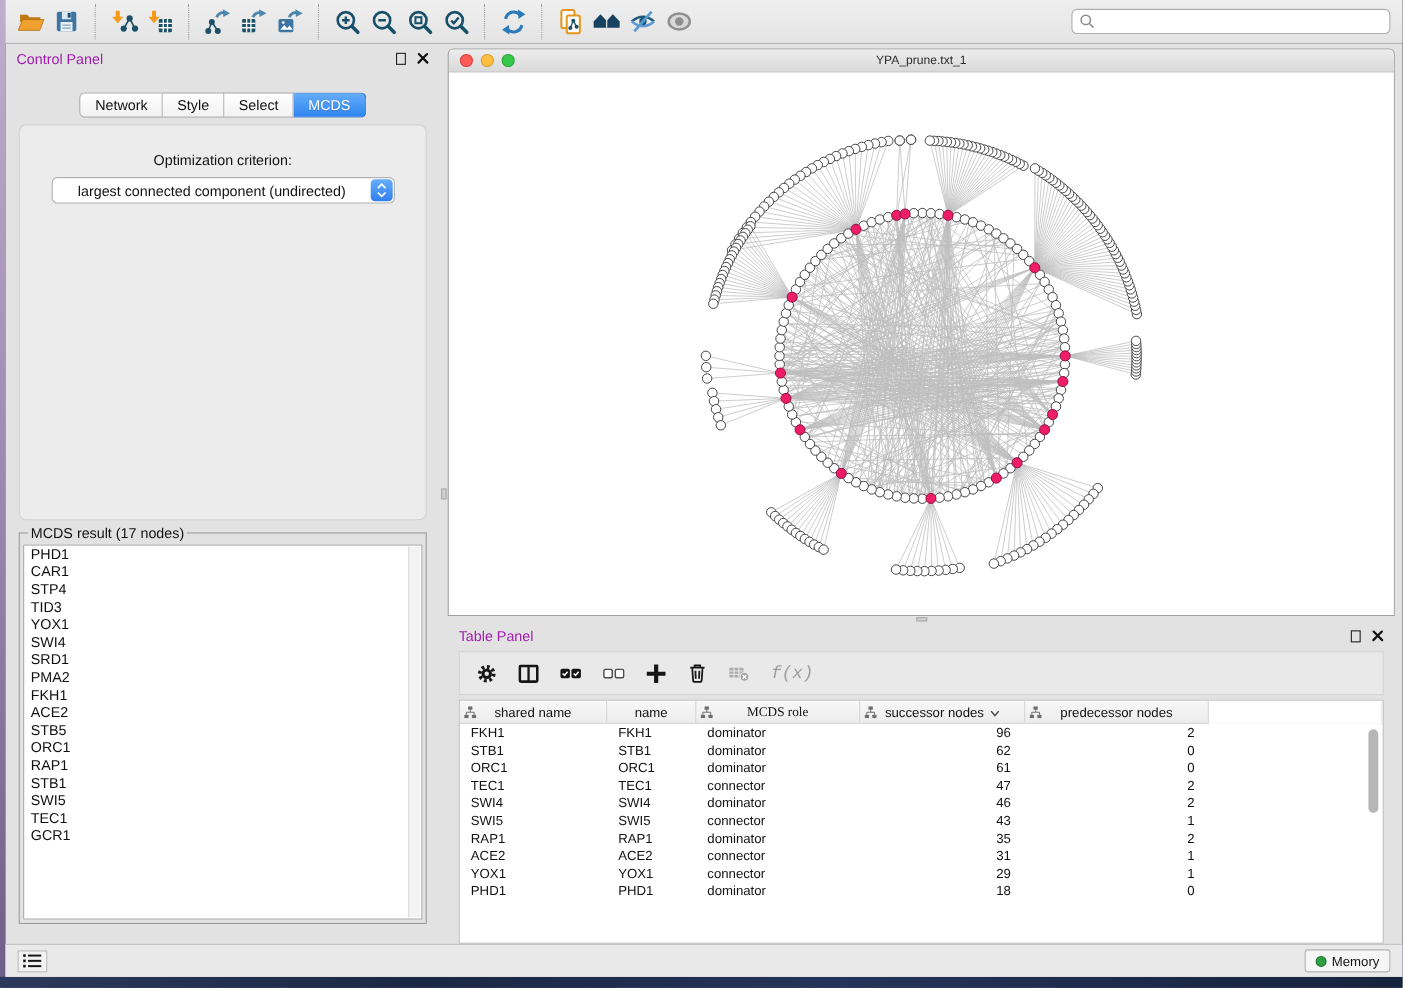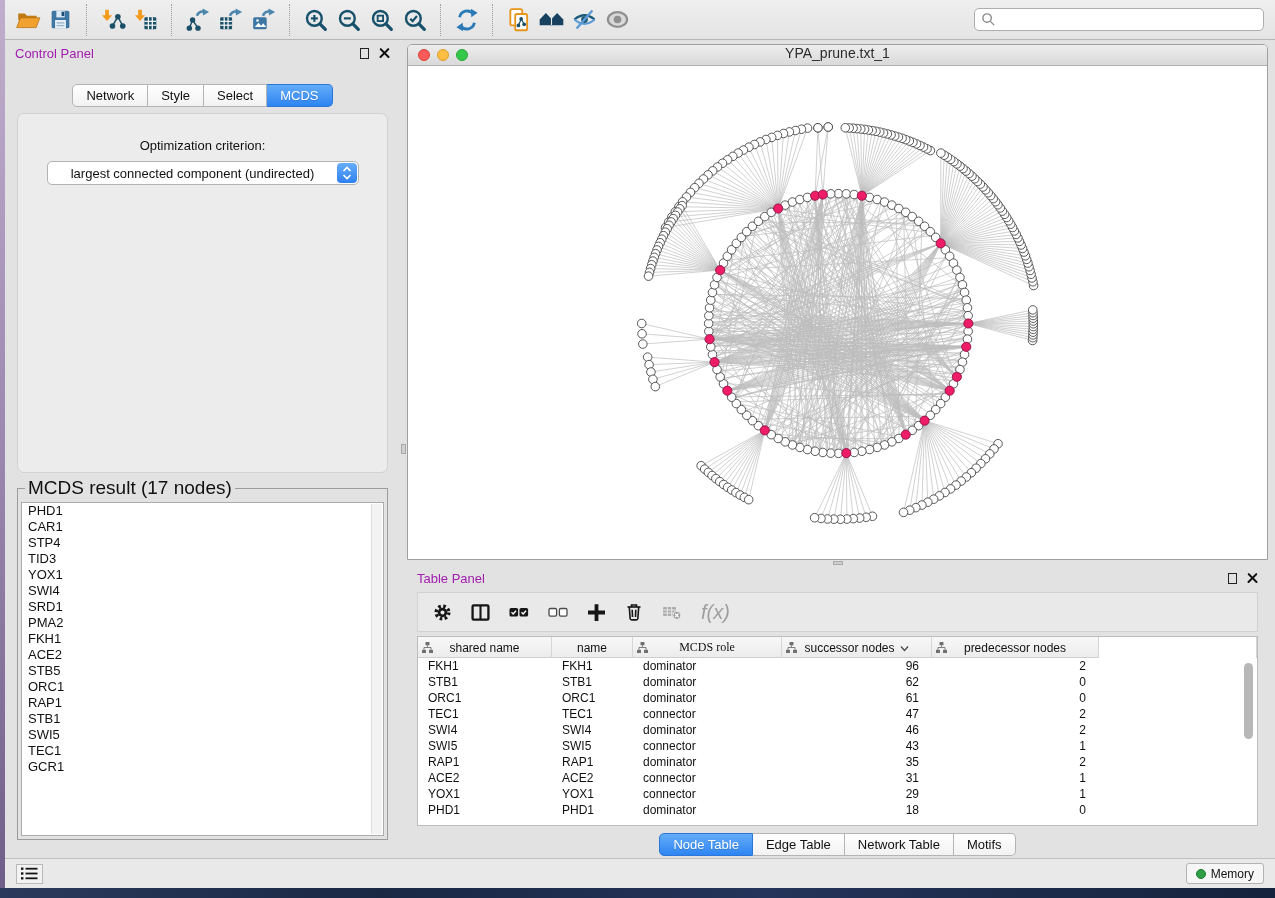--- a/index.html
+++ b/index.html
@@ -34,48 +34,48 @@
   .tab.active{background:linear-gradient(#64acf9,#2e85f2);color:#fff;border-color:#2b76d6;text-shadow:0 1px 1px rgba(0,0,0,.15)}
   .cp-body{margin:6px 12px 0 12px;height:360px;background:#ececec;border:1px solid #d2d2d2;border-radius:7px;display:flex;flex-direction:column;align-items:center;flex:none}
   .opt-label{margin-top:24px;font-size:13px}
   .select{margin-top:8px;width:312px;height:24px;background:#fff;border:1px solid #b3b3b3;border-radius:5px;display:flex;align-items:center;position:relative;font-size:13px}
   .select .val{flex:1;text-align:center;padding-right:20px}
   .stepper{position:absolute;right:1px;top:1px;width:20px;height:20px;border-radius:4px;background:linear-gradient(#67aefa,#2f80f0);display:flex;flex-direction:column;align-items:center;justify-content:center;gap:1px}
   .btnrow{margin-top:13px;display:flex;gap:14px}
   .btn{padding:3px 15px;font-size:13px;background:linear-gradient(#ffffff,#f1f1f1);border:1px solid #b6b6b6;border-radius:5px;color:#111}
   .btn.focused{box-shadow:0 0 0 3px rgba(100,165,245,.6);border-color:#74a9ee}
   fieldset.mcds{border:1px solid #9c9c9c;margin:4px 12px 18px 12px;padding:3px;flex:1;display:flex;min-height:0}
-  fieldset.mcds legend{font-size:19px;padding:0 3px;margin-left:4px}
+  fieldset.mcds legend{font-size:13px;padding:0 3px;margin-left:4px}
   .list-box{flex:1;background:#fff;border:1px solid #ababab;position:relative;overflow:hidden;font-size:13px}
   .li{height:16px;line-height:16px;padding-left:6px}
   .list-scroll{position:absolute;top:1px;right:1px;bottom:1px;width:11px;background:#f3f3f3;border-left:1px solid #dddddd}
 
   
   .vsplit{width:7px;flex:none;position:relative}
   .vsplit .handle{position:absolute;left:1px;top:404px;width:5px;height:10px;background:#cfcfcf;border:1px solid #aaa}
   .hsplit{height:5px;flex:none;display:flex;align-items:center;justify-content:center}
   .hsplit .handle{width:10px;height:4px;background:#cfcfcf;border:1px solid #aaa}
 
   
   .rcol{flex:1;display:flex;flex-direction:column;margin:4px 7px 0 0;min-height:0}
   .netwin{height:516px;flex:none;border:1px solid #9f9f9f;border-radius:5px 5px 0 0;overflow:hidden;background:#fff;display:flex;flex-direction:column}
-  .titlebar{height:21px;flex:none;background:linear-gradient(#ededed,#d9d9d9);border-bottom:1px solid #b2b2b2;position:relative;display:flex;justify-content:center;font-size:14px;color:#2c2c2c}
+  .titlebar{height:21px;flex:none;background:linear-gradient(#ededed,#d9d9d9);border-bottom:1px solid #b2b2b2;position:relative;display:flex;align-items:center;justify-content:center;font-size:11px;color:#2c2c2c}
   .lights{position:absolute;left:10px;top:4px;display:flex;gap:7px}
   .light{width:12px;height:12px;border-radius:50%}
   .light.red{background:#fc5b57;border:1px solid #dd3d37}
   .light.yellow{background:#fdbe41;border:1px solid #dd9f2e}
   .light.green{background:#34c84a;border:1px solid #27a637}
   .net-content{flex:1;position:relative;background:#fff}
   .net-content svg{position:absolute;left:0;top:0;width:100%;height:100%}
 
   
   .tpanel{flex:1;display:flex;flex-direction:column;min-height:0}
   .tp-toolbar{margin:1px 10px 0 10px;height:40px;flex:none;background:#e9e9e9;border:1px solid #d2d2d2;display:flex;align-items:center;gap:19px;padding-left:15px}
   .tico{display:flex;align-items:center;justify-content:center}
-  .fx{font-family:Liberation Sans, sans-serif;font-style:italic;font-size:20px;color:#9e9e9e}
+  .fx{font-family:Liberation Mono, monospace;font-style:italic;font-size:16px;color:#9e9e9e}
   .twrap{margin:4px 10px 0 10px;flex:1;background:#fff;border:1px solid #bdbdbd;position:relative;overflow:hidden;min-height:0}
   .thead{height:21px;display:flex;background:linear-gradient(#f8f8f8,#ececec);border-bottom:1px solid #cfcfcf}
   .th{position:relative;height:21px;border-right:1px solid #d6d6d6;display:flex;align-items:center;justify-content:center;font-size:12px;gap:5px;flex:none}
   .th .tree-ic{position:absolute;left:4px;top:5px;display:flex}
   .th-filler{flex:1;background:#fff;border-bottom:0}
   .trow{height:16px;display:flex;font-size:12px;line-height:16px}
   .td{flex:none;white-space:nowrap;overflow:hidden;padding-left:10px}
   .td.num{padding-left:0;padding-right:13px;text-align:right}
   .tscroll{position:absolute;top:24px;right:2px;bottom:3px;width:12px;background:#fff}
   .tthumb{position:absolute;top:2px;left:1px;width:9px;height:76px;background:#b7b7b7;border-radius:5px}
@@ -1351,26 +1351,20 @@
                 <div class="td" style="width: 81px;">PHD1</div>
                 <div class="td" style="width: 149px;">dominator</div>
                 <div class="td num" style="width: 150px;">18</div>
                 <div class="td num" style="width: 167px;">0</div>
               </div>
             </div>
           <div class="tscroll">
               <div class="tthumb"></div>
             </div>
         </div>
-        <div class="tp-tabs tabsrow" style="margin-top:4px">
-            <div class="tab active">Node Table</div>
-            <div class="tab">Edge Table</div>
-            <div class="tab">Network Table</div>
-            <div class="tab">Motifs</div>
-          </div>
       </div>
     </div>
   </div>
 
   <div class="statusbar">
     <div class="listbtn">
       <svg width="17" height="13" viewBox="0 0 17 13">
           <g fill="#161616">
             <rect x="0" y="0.5" width="2.4" height="2.4"></rect>
             <rect x="0" y="5.3" width="2.4" height="2.4"></rect>

